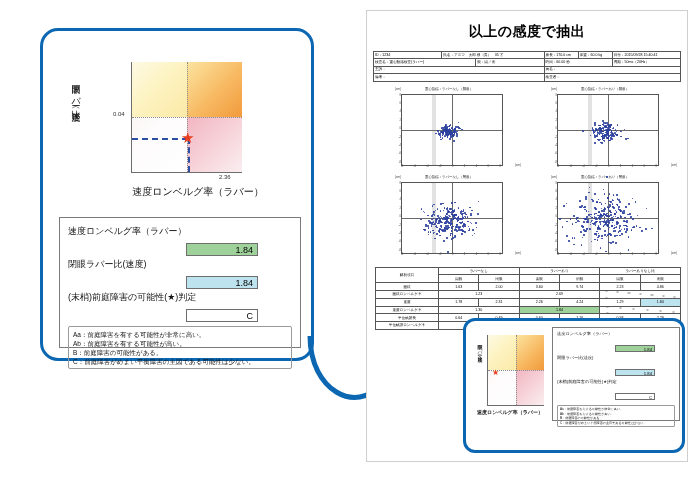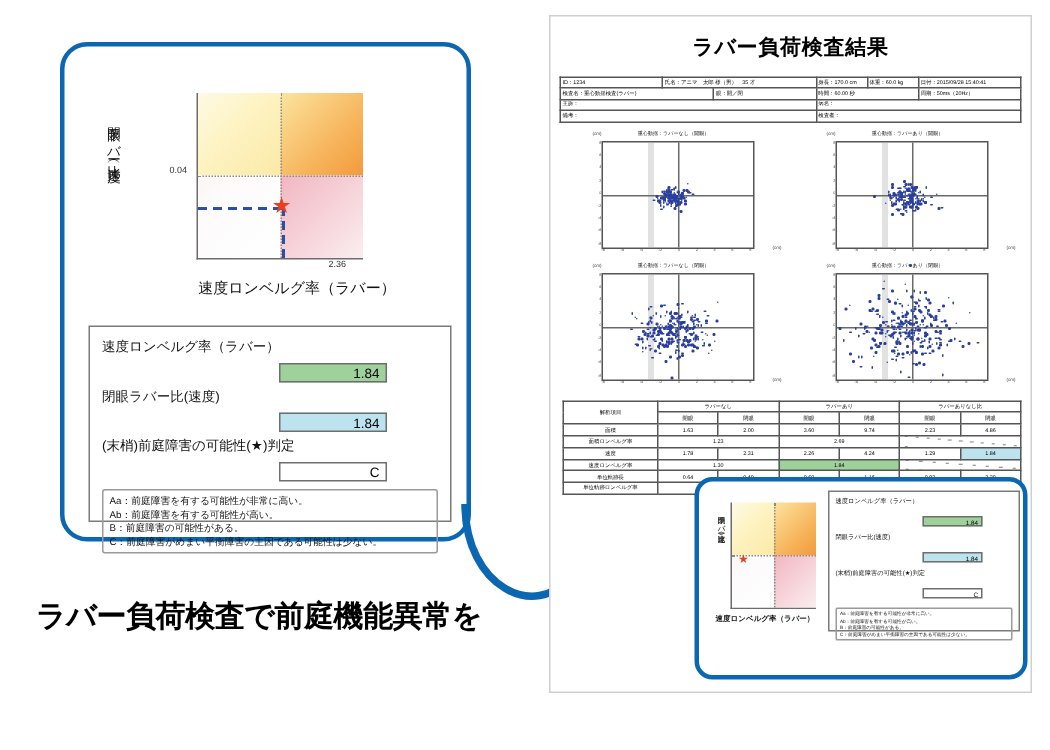--- a/index.html
+++ b/index.html
@@ -248,25 +248,24 @@
     </div>
   </div>
 </div>
 
 <svg class="abs" id="arrow" viewBox="0 0 100 90">
   <path d="M4 6 C 4 62, 52 84, 74 54" fill="none" stroke="#0b67b2" stroke-width="5"></path>
   <path d="M80 64 L 62 48 L 86 42 Z" fill="#0b67b2"></path>
 </svg>
 
 <div class="abs" id="caption">
-  <div>ラバー負荷検査で前庭機能異常を</div>
 </div>
 
 <div class="abs" id="doc">
-  <div id="doc-title">ラバー負荷検査結果</div>
+  <div id="doc-title">以上の感度で抽出</div>
 
   <table id="hdr-tbl">
     <tbody>
         <tr>
       <td colspan="2">ID：1234</td>
       <td colspan="3">氏名：アニマ　太郎 様（男）　35 才</td>
       <td>身長：170.0 cm</td>
       <td>体重：60.0 kg</td>
       <td colspan="2">日付：2015/09/28 15:40:41</td>
     </tr>

